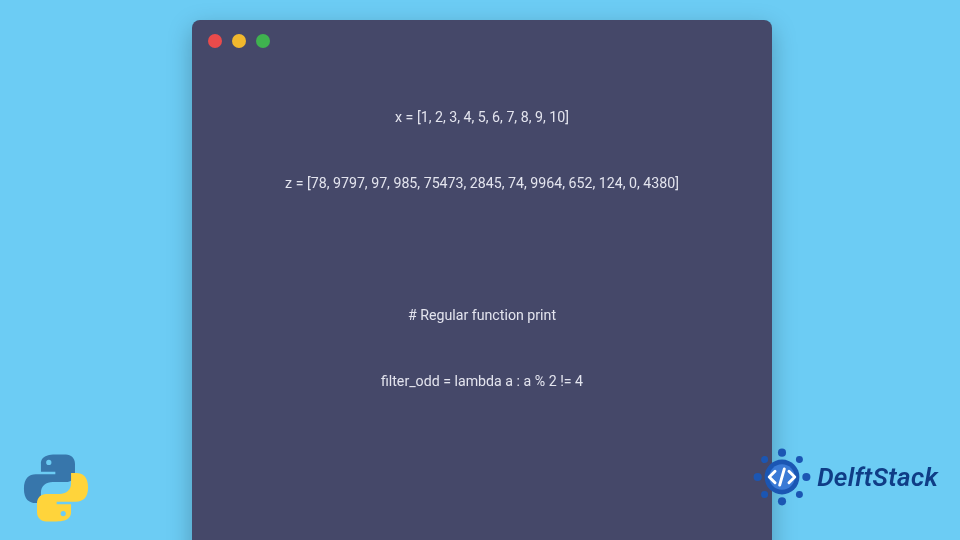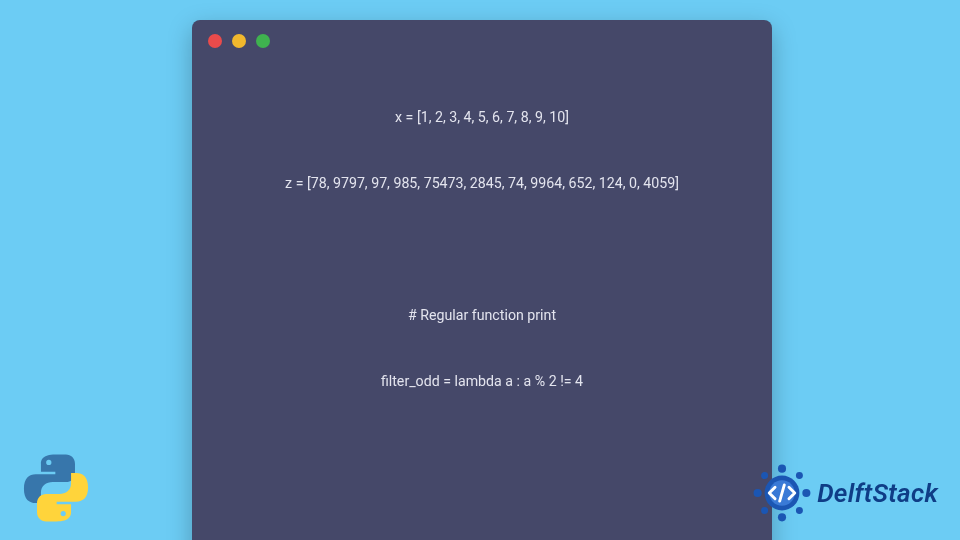--- a/index.html
+++ b/index.html
@@ -48,21 +48,21 @@
   .python-logo {
     position: absolute;
     left: 20px;
     bottom: 16px;
     width: 72px;
     height: 72px;
   }
   .brand {
     position: absolute;
     right: 22px;
-    bottom: 18px;
+    bottom: 34px;
     display: flex;
     align-items: center;
     gap: 6px;
   }
   .brand-text {
     color: #0f3d86;
     font-size: 26px;
     font-weight: 600;
     font-style: italic;
     letter-spacing: 0.3px;
@@ -76,21 +76,21 @@
 <body>
 
 <div class="code-window">
   <div class="titlebar">
     <div class="dot red"></div>
     <div class="dot yellow"></div>
     <div class="dot green"></div>
   </div>
   <div class="code-body">
     <span class="code-line">x = [1, 2, 3, 4, 5, 6, 7, 8, 9, 10]</span>
-    <span class="code-line">z = [78, 9797, 97, 985, 75473, 2845, 74, 9964, 652, 124, 0, 4059]</span>
+    <span class="code-line">z = [78, 9797, 97, 985, 75473, 2845, 74, 9964, 652, 124, 0, 4380]</span>
     <div class="blank"></div>
     <span class="code-line"># Regular function print</span>
     <span class="code-line">filter_odd = lambda a : a % 2 != 4</span>
     
     
     
     
     
     
     

